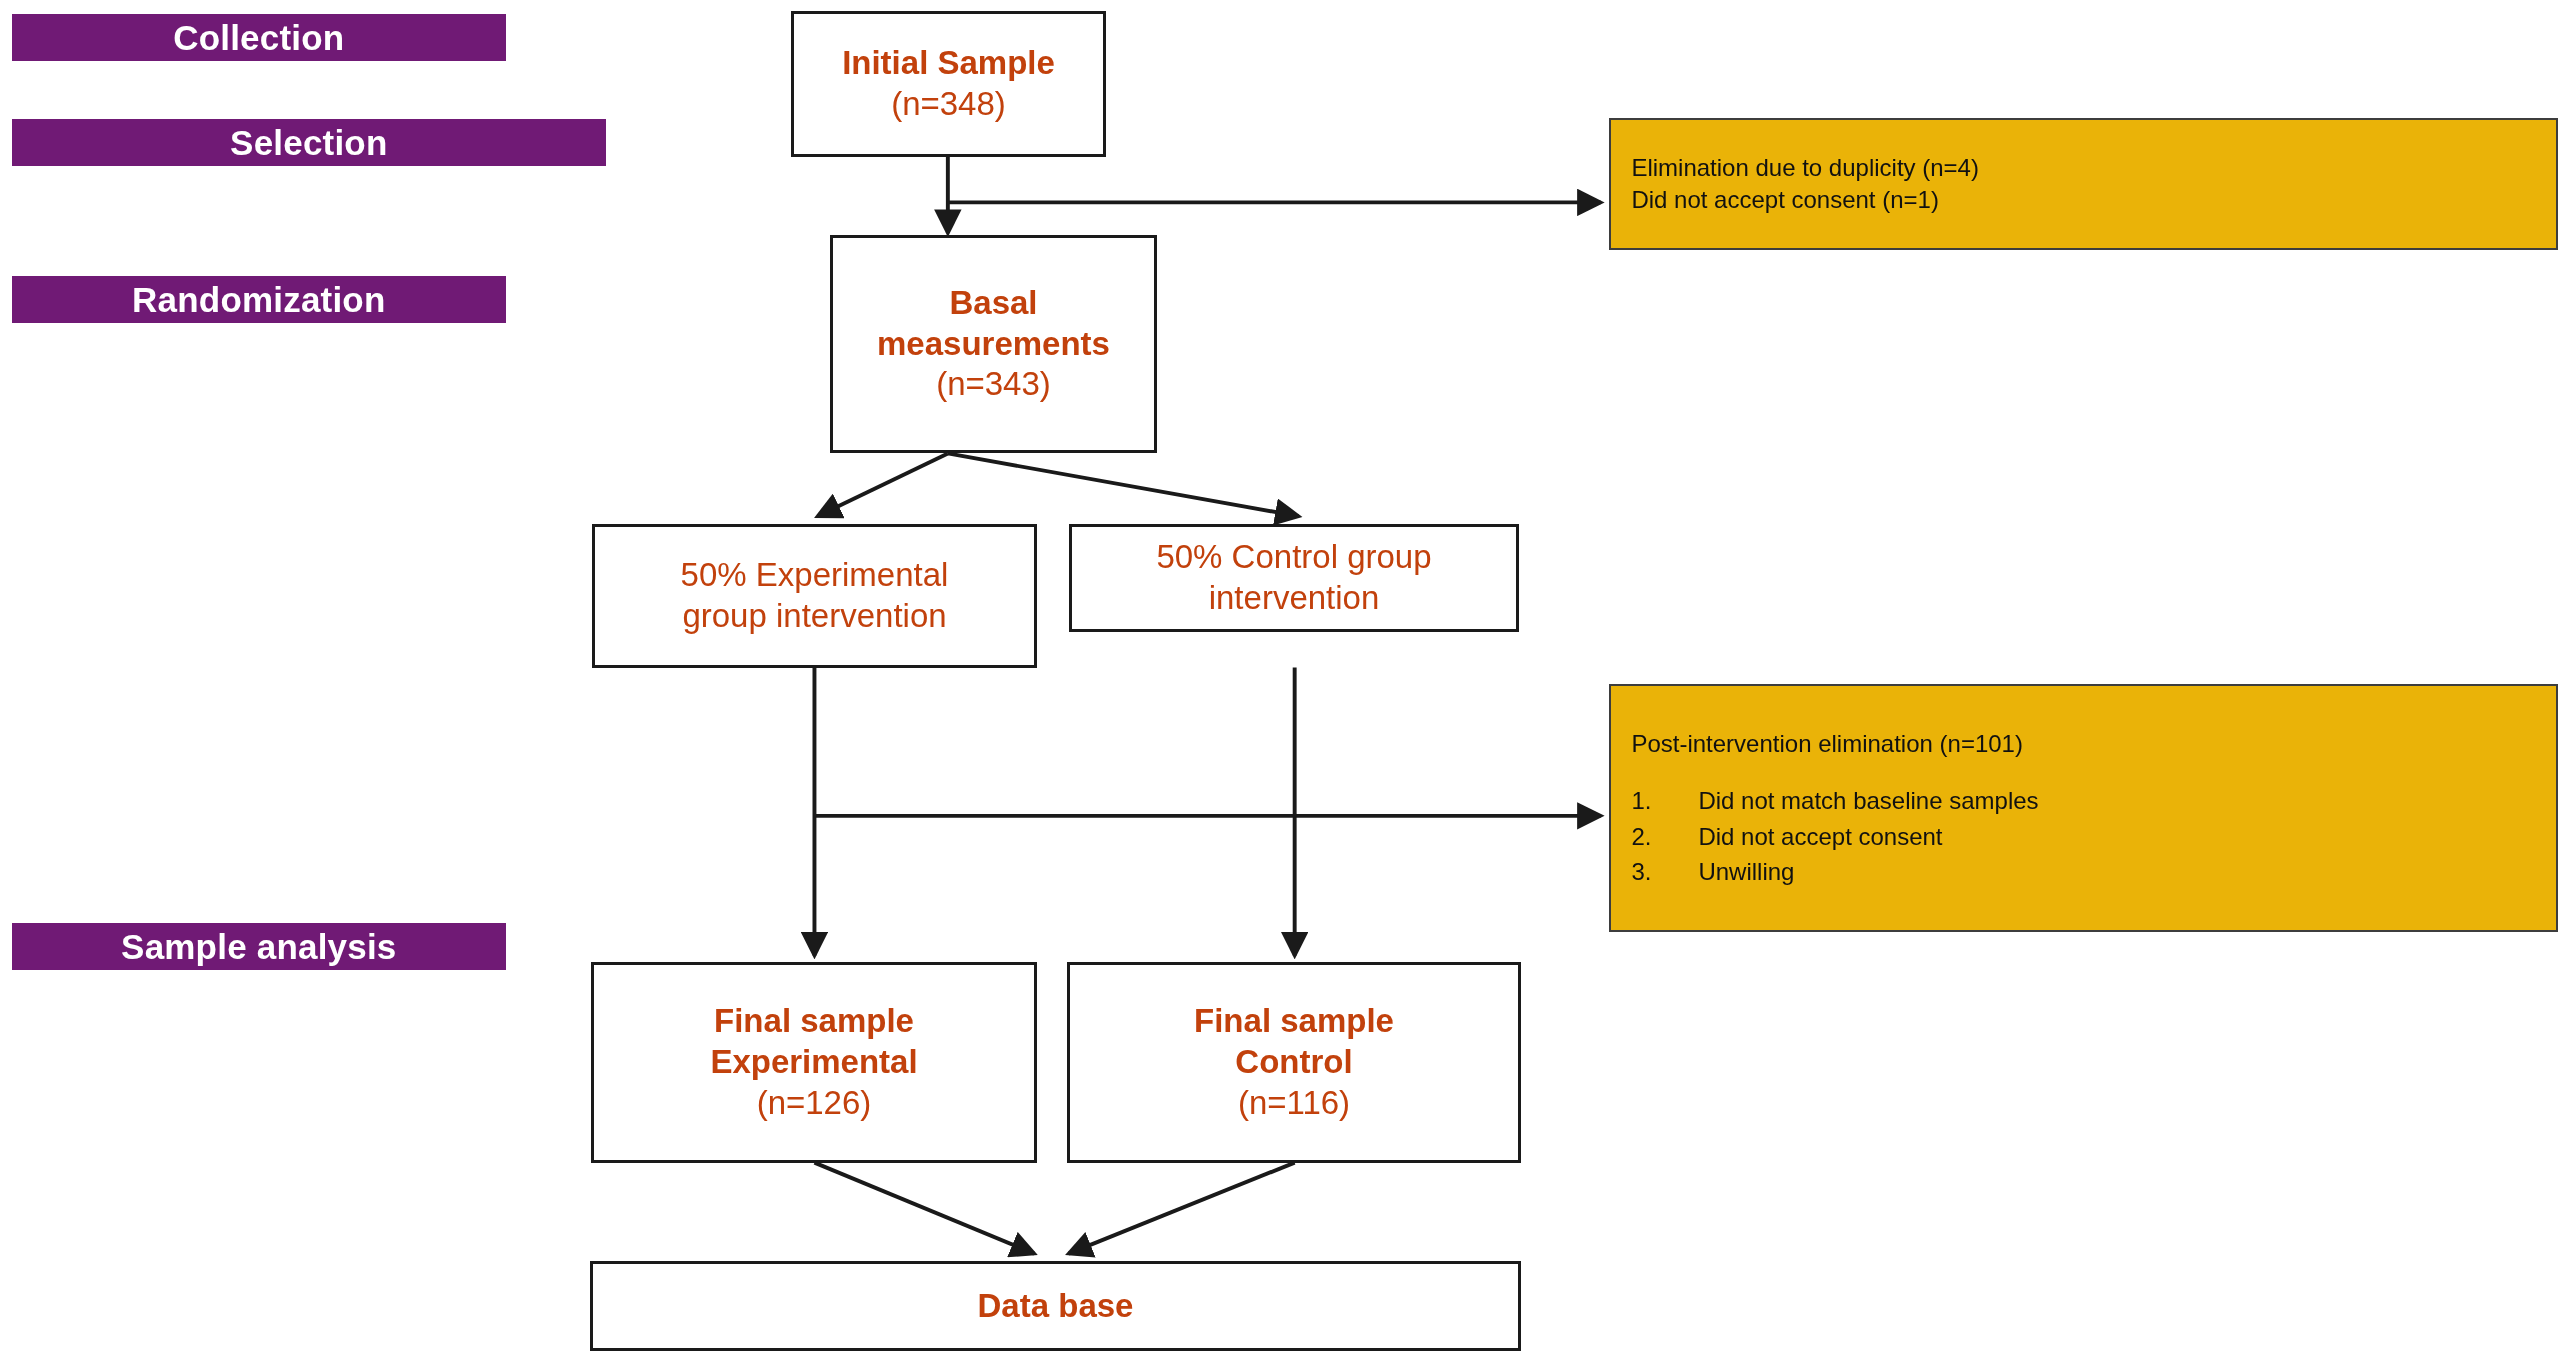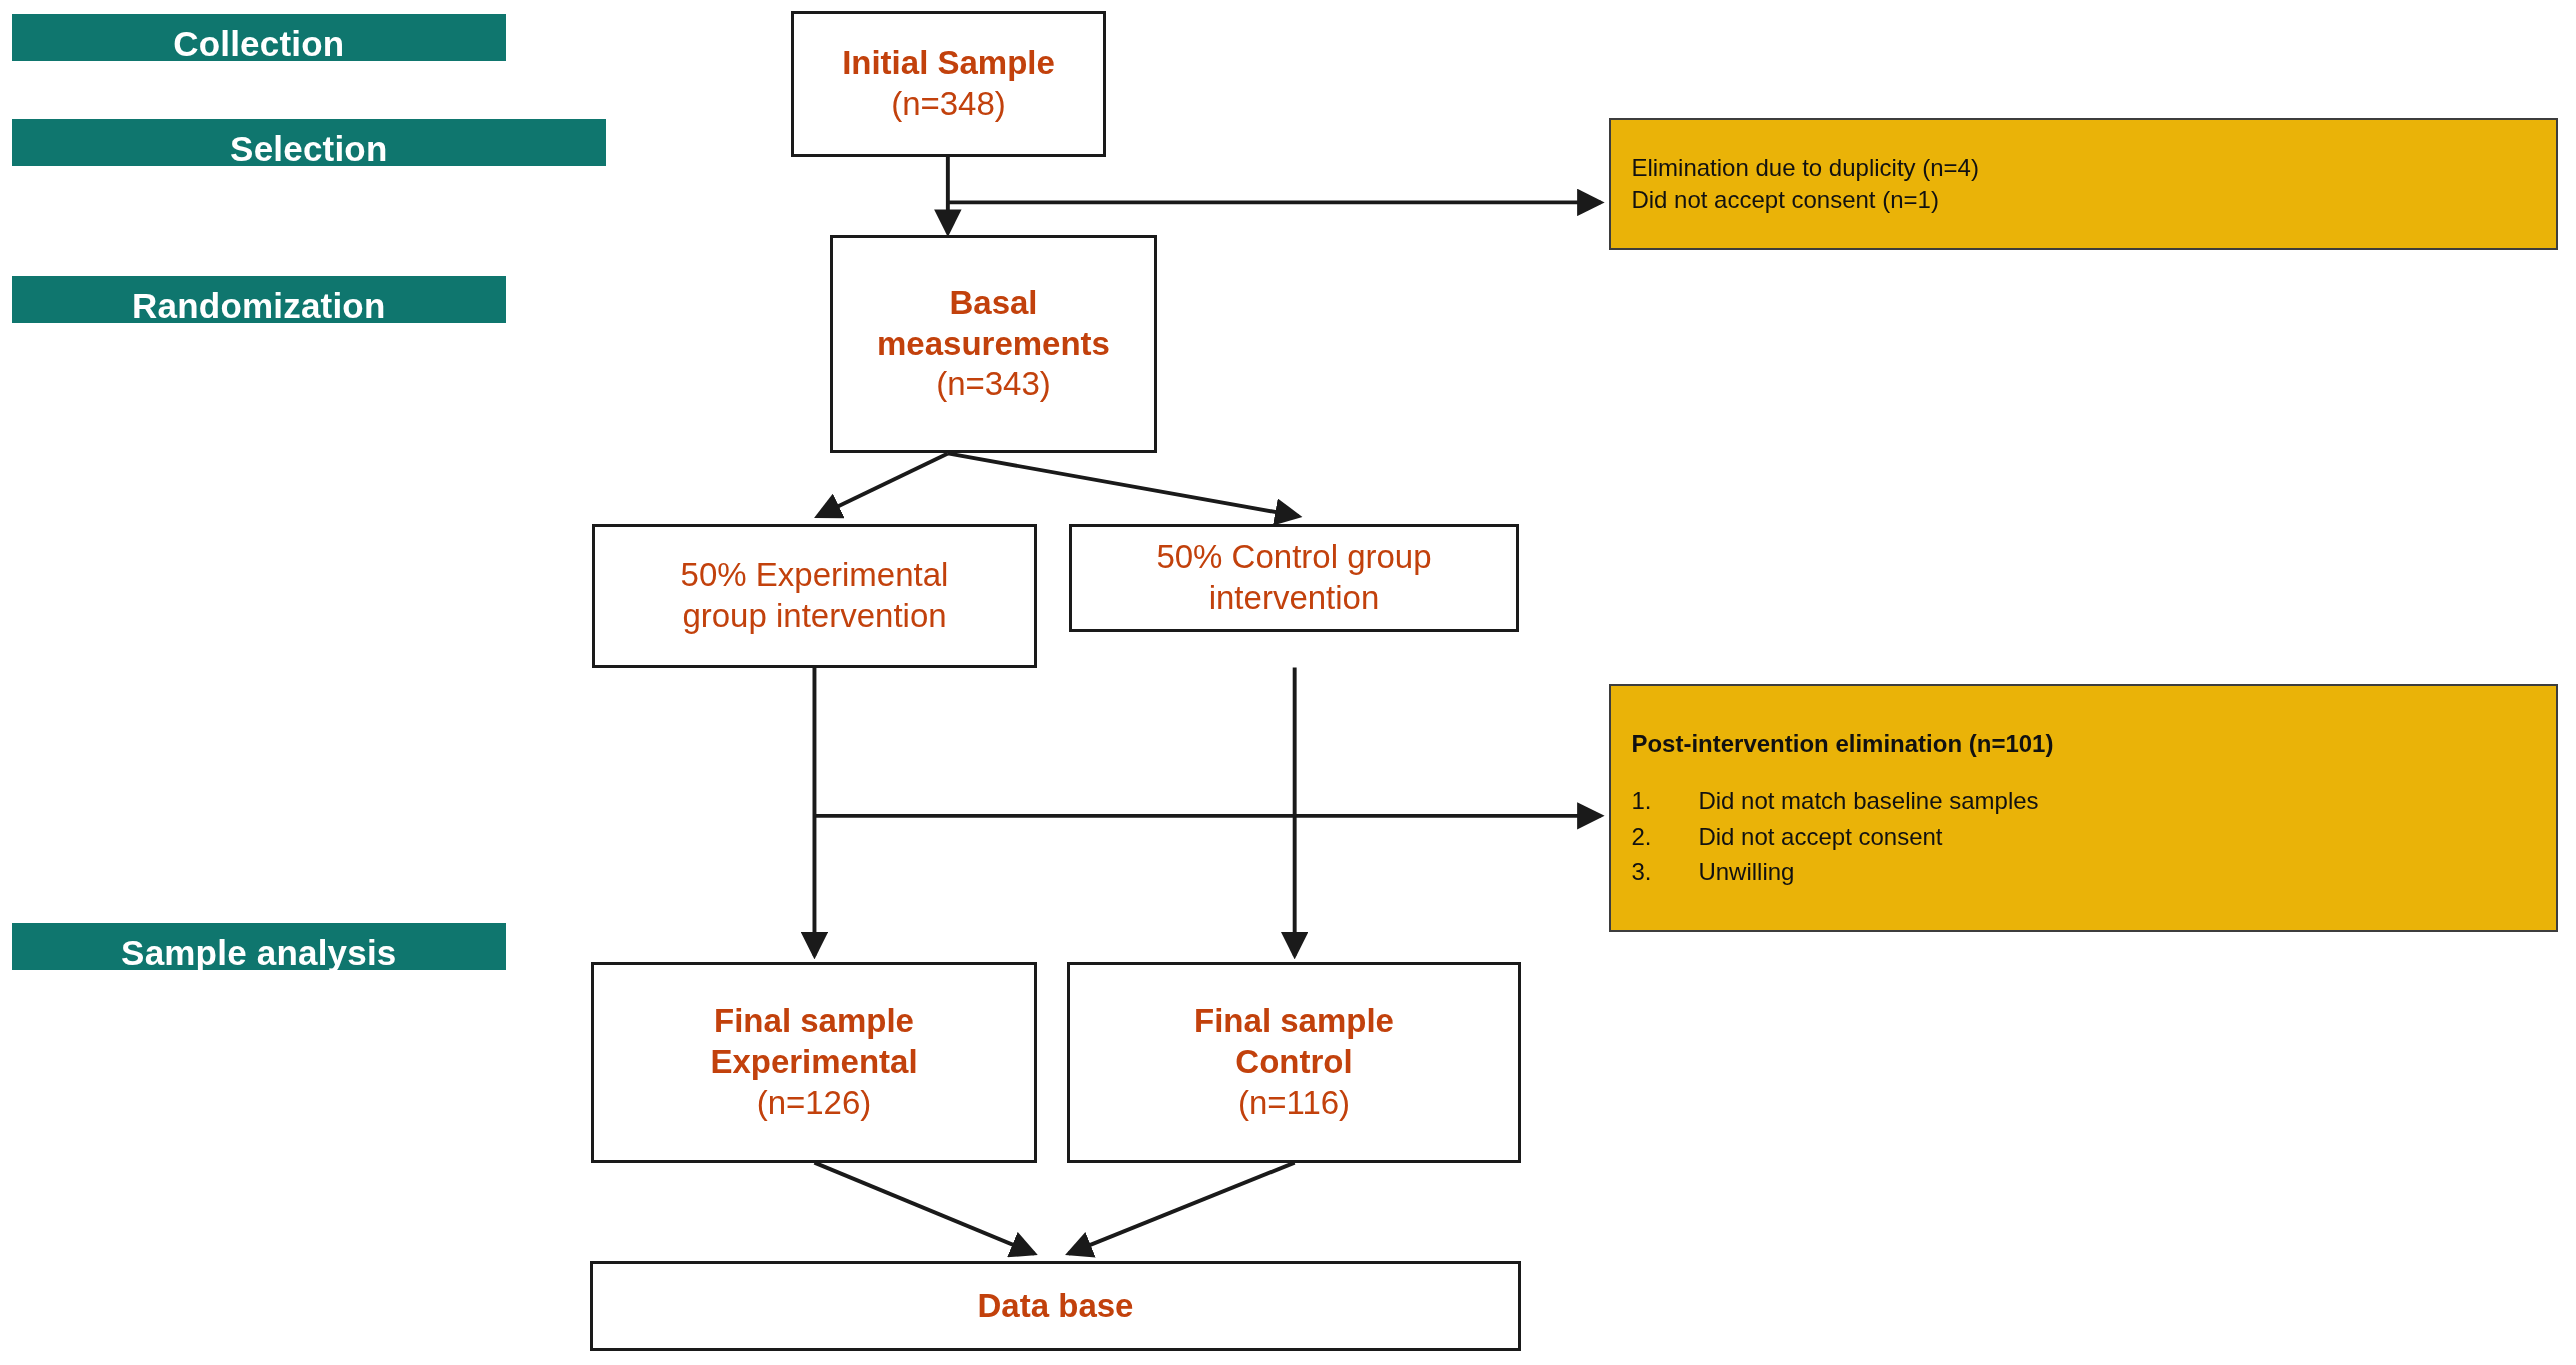--- a/index.html
+++ b/index.html
@@ -21,26 +21,26 @@
   svg.connectors {
     position: absolute;
     left: 0;
     top: 0;
     width: 2576px;
     height: 1365px;
     pointer-events: none;
   }
   .stage-label {
     position: absolute;
-    background: #0f766e;
+    background: #701a75;
     color: #ffffff;
     font-weight: bold;
     font-size: 35px;
     display: flex;
-    align-items: flex-end;
+    align-items: center;
     justify-content: center;
     letter-spacing: 0.2px;
     line-height: 1;
   }
   .node {
     position: absolute;
     box-sizing: border-box;
     border: 3.1px solid #1a1a1a;
     background: #ffffff;
     display: flex;
@@ -66,21 +66,21 @@
     font-size: 24px;
     line-height: 1.34;
     color: #111111;
     text-align: left;
     display: flex;
     flex-direction: column;
     justify-content: center;
     padding: 7.8px 20.4px;
   }
   .annot .head {
-    font-weight: bold;
+    font-weight: normal;
     margin-bottom: 22px;
   }
   .annot .ol {
     display: block;
   }
   .annot .li {
     display: flex;
     gap: 0px;
     margin-top: 3.1px;
   }

